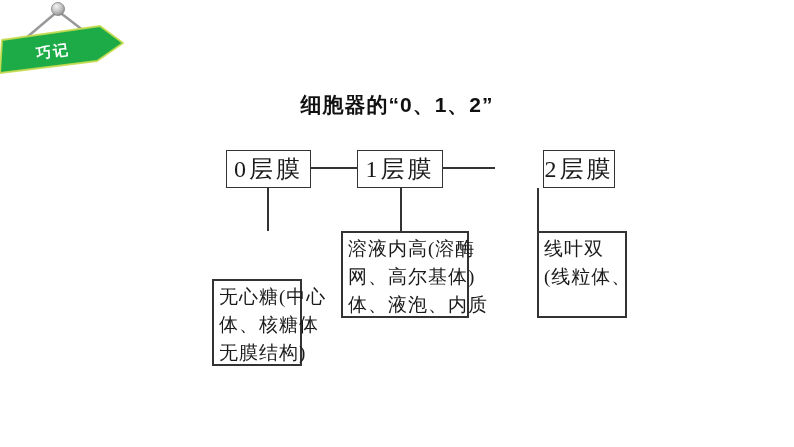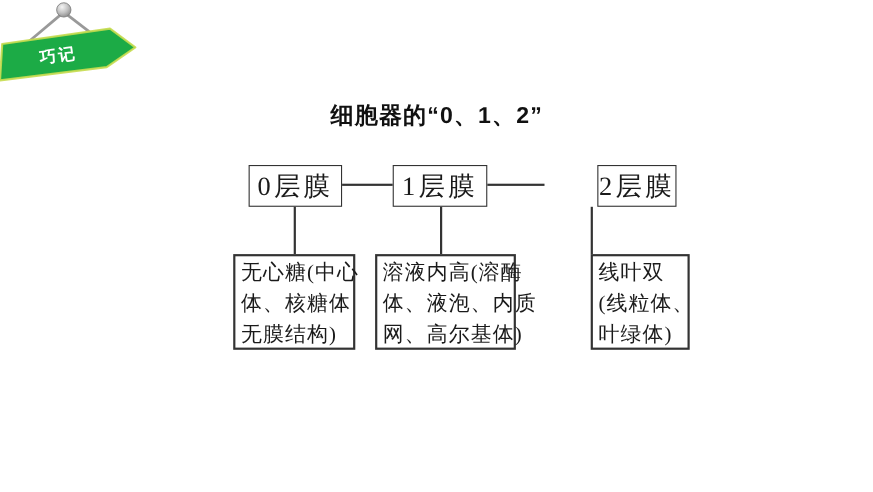--- a/index.html
+++ b/index.html
@@ -61,21 +61,21 @@
     font-size: 19px;
     line-height: 28px;
     letter-spacing: 1px;
   }
   .box-bottom span { display: block; white-space: nowrap; }
 
   #top-box-0 { left: 226px; width: 85px; }
   #top-box-1 { left: 357px; width: 86px; }
   #top-box-2 { left: 495px; width: 72px; margin-left: 48px; }
 
-  #bottom-box-0 { left: 212px; width: 111px; }
+  #bottom-box-0 { left: 212px; width: 90px; margin-top: 48px; }
   #bottom-box-1 { left: 341px; width: 128px; }
   #bottom-box-2 { left: 493px; width: 90px; margin-left: 44px; }
 
   
   .conn { position: absolute; background: #333333; }
   .conn-h { height: 2px; top: 167px; }
   #conn-h-0 { left: 311px; width: 46px; }
   #conn-h-1 { left: 443px; width: 52px; }
   .conn-v { width: 2px; top: 188px; height: 43px; }
   #conn-v-0 { left: 267px; }
@@ -124,23 +124,22 @@
     <div class="conn conn-v" id="conn-v-1"></div>
     <div class="conn conn-v" id="conn-v-2"></div>
 
     <div class="box box-bottom" id="bottom-box-0">
       <span>无心糖(中心</span>
       <span>体、核糖体</span>
       <span>无膜结构)</span>
     </div>
     <div class="box box-bottom" id="bottom-box-1">
       <span>溶液内高(溶酶</span>
+      <span>网、高尔基体)</span>
       <span>体、液泡、内质</span>
-      <span>网、高尔基体)</span>
     </div>
     <div class="box box-bottom" id="bottom-box-2">
       <span>线叶双</span>
       <span>(线粒体、</span>
-      <span>叶绿体)</span>
     </div>
 
   </div>
 </div>
 
 </body></html>

